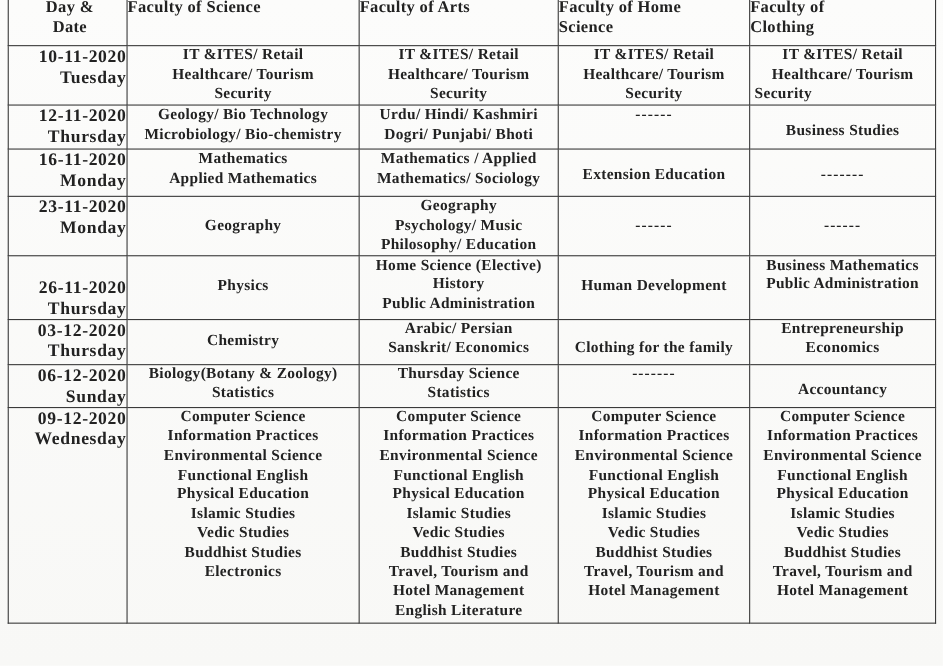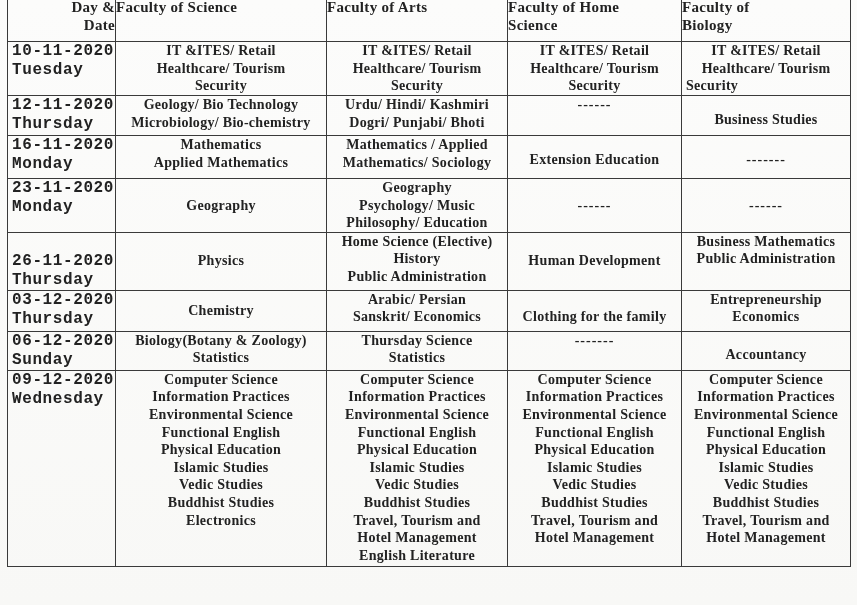--- a/index.html
+++ b/index.html
@@ -24,25 +24,25 @@
     padding: 0;
     vertical-align: top;
     font-weight: bold;
     font-size: 14px;
     line-height: 17.6px;
     letter-spacing: 0.3px;
     color: #222;
     overflow: hidden;
   }
   .grid th { text-align: left; font-size: 15px; line-height: 17.5px; }
-  .grid th.daycol { text-align: right; padding-left: 4px; }
+  .grid th.daycol { text-align: center; padding-left: 4px; }
   .daycell {
-    text-align: left; padding-left: 4px !important;
+    text-align: right; padding-left: 4px !important;
     font-size: 16px !important; line-height: 19px !important;
-    letter-spacing: 0.6px !important; color: #1c1c1c; font-family: Liberation Mono, monospace;
+    letter-spacing: 0.6px !important; color: #1c1c1c;
   }
   .cell { text-align: center; margin-top: 23px; }
   .cell .line { display: block; white-space: nowrap; }
   .vmid { vertical-align: middle !important; }
   .left { text-align: left; padding-left: 4px !important; }
   .dash { letter-spacing: 1px; }
 </style>
 </head>
 <body>
 
@@ -66,21 +66,21 @@
         </th>
         <th>
           <span style="display:block">Faculty of Arts</span>
         </th>
         <th>
           <span style="display:block">Faculty of Home</span>
           <span style="display:block">Science</span>
         </th>
         <th>
           <span style="display:block">Faculty of</span>
-          <span style="display:block">Biology</span>
+          <span style="display:block">Clothing</span>
         </th>
       </tr>
     </thead>
     <tbody>
 
       <tr style="height:54px">
         <td class="daycell">
           <span style="display:block">10-11-2020</span>
           <span style="display:block">Tuesday</span>
         </td>

